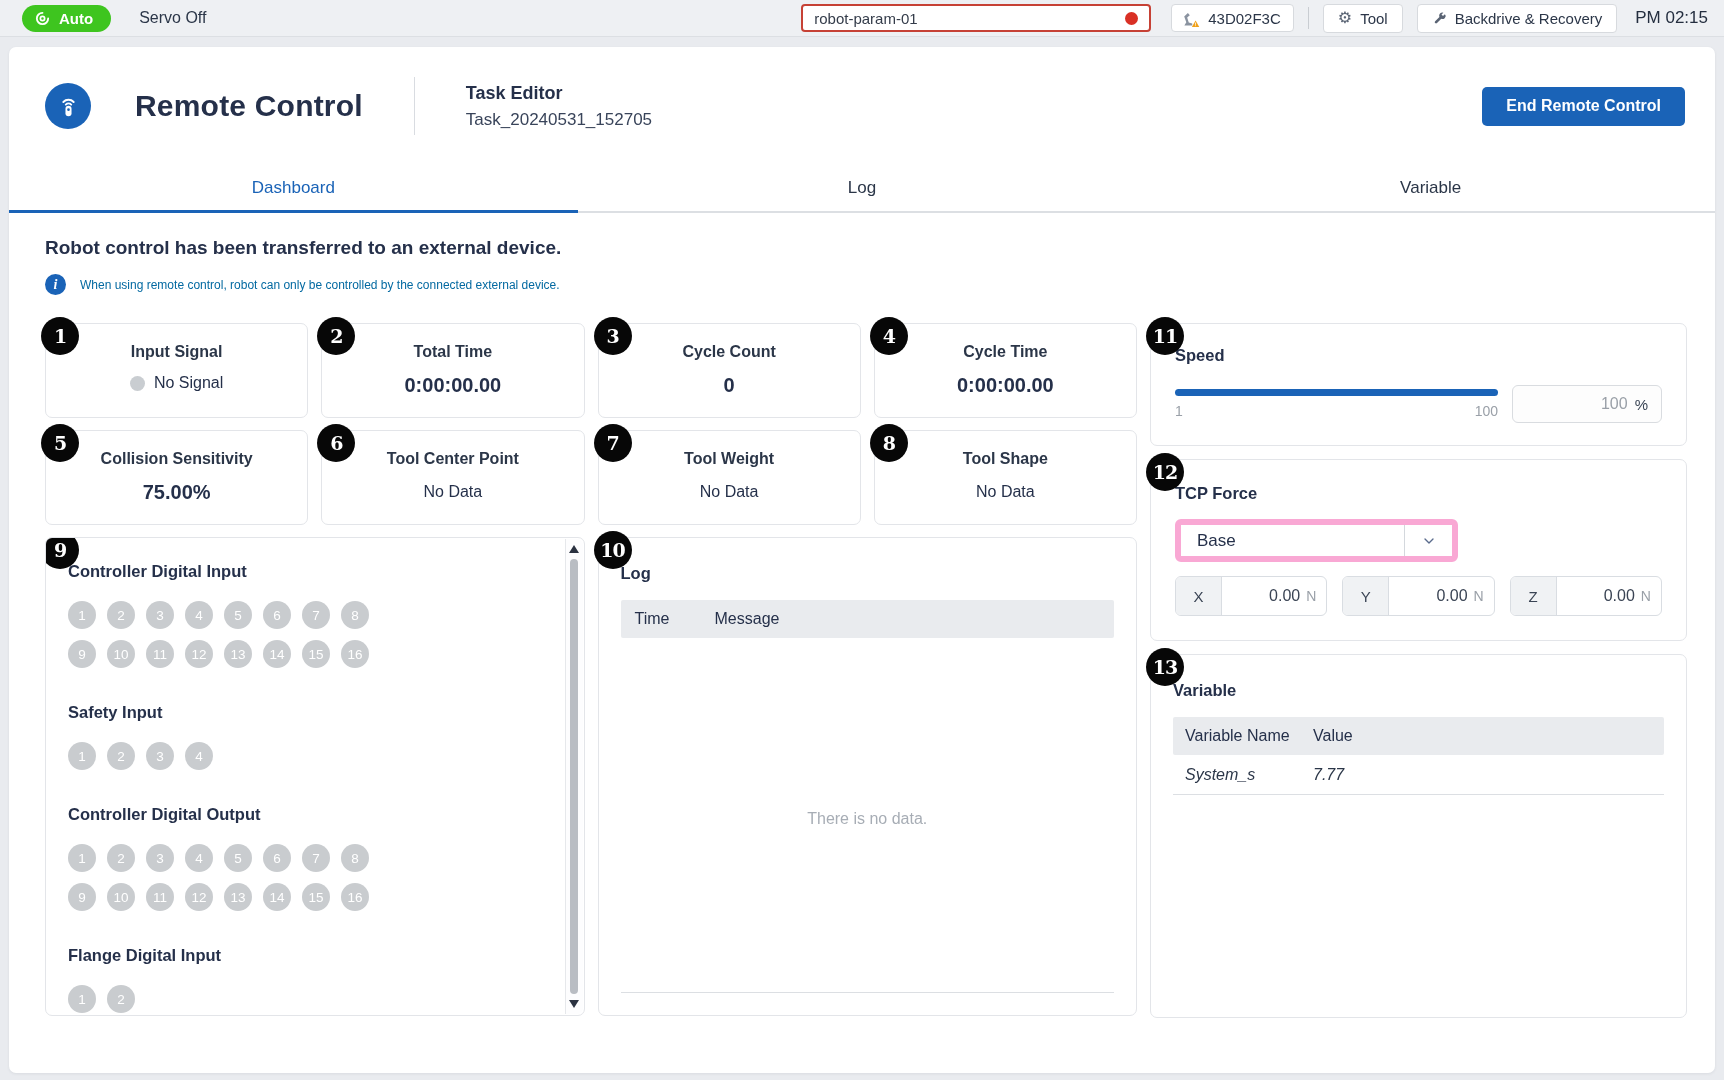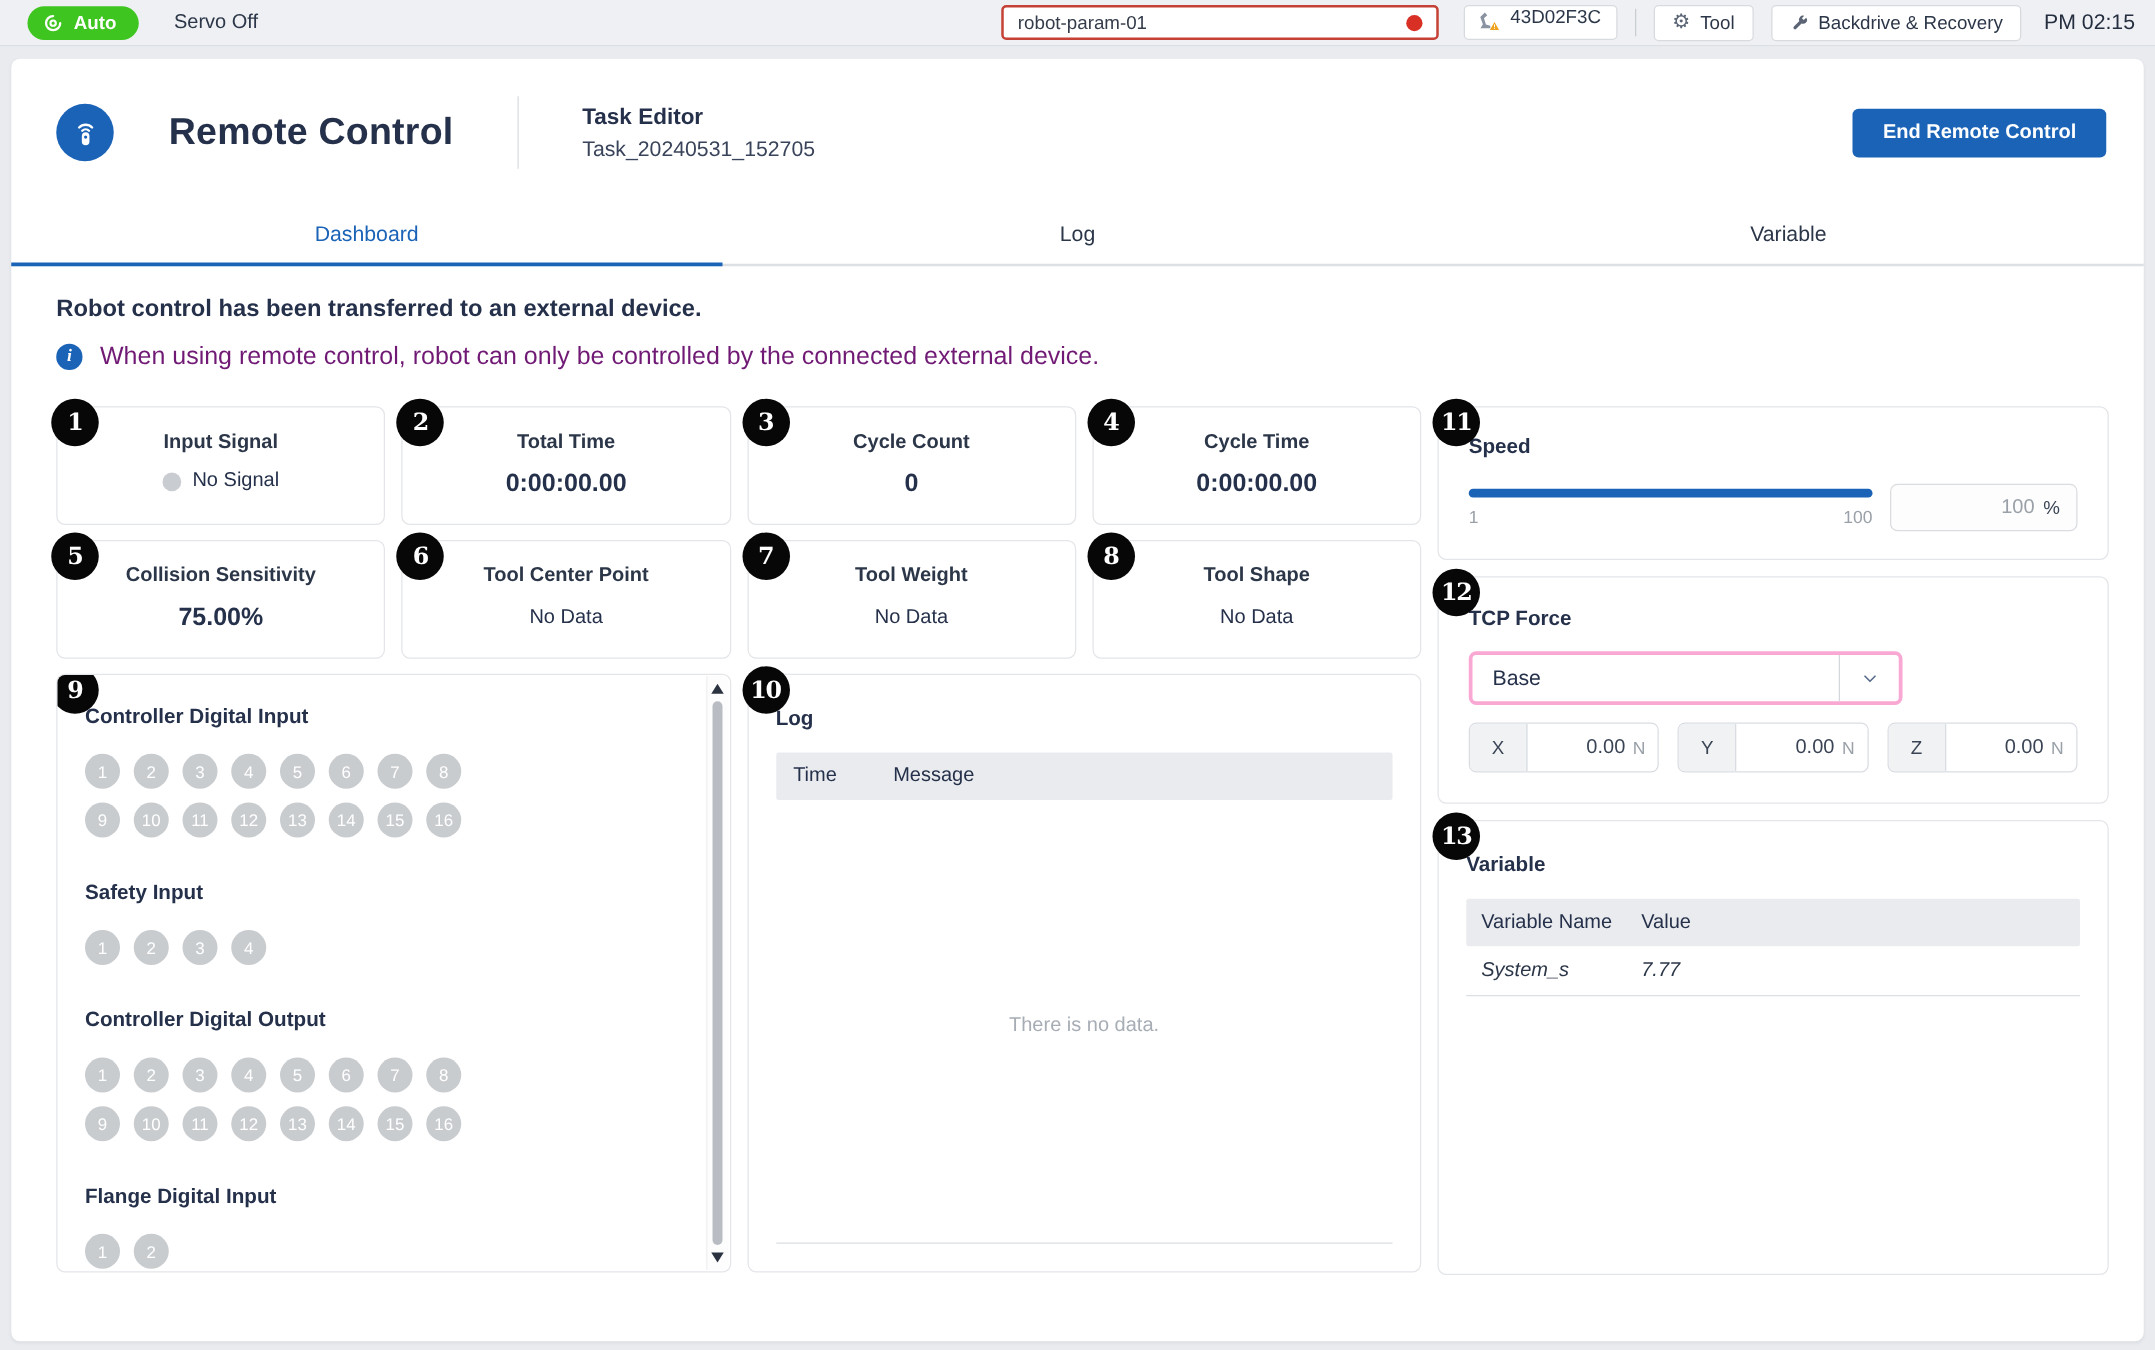--- a/index.html
+++ b/index.html
@@ -21,21 +21,21 @@
   }
   .servo { font-size:16px; color:#2b3648; margin-left:14px; }
   .param-box {
     margin-left:auto; width:350px; height:28px; background:#fff;
     border:2px solid #c64135; border-radius:4px; display:flex; align-items:center;
     padding:0 11px; font-size:15px; color:#343c4a;
   }
   .red-dot { margin-left:auto; width:13px; height:13px; border-radius:50%; background:#d93025; }
   .robot-id {
     height:28px; background:#fff; border:1px solid #d7dade; border-radius:4px;
-    display:flex; gap:7px; padding:0 12px 0 8px;
+    display:flex; align-items:center; gap:7px; padding:0 12px 0 8px;
     font-size:15px; color:#2b3648; margin-left:6px;
   }
   .vdiv { width:1px; height:22px; background:#c9cdd2; }
   .tb-btn {
     height:29px; background:#fff; border:1px solid #d7dade; border-radius:4px;
     display:flex; align-items:center; gap:8px; padding:0 14px;
     font-size:15px; color:#2b3648; font-family:inherit; cursor:pointer;
   }
   .gear { font-size:16px; color:#5a6474; line-height:1; }
   .clock { font-size:17px; color:#242e3f; font-weight:500; margin-left:4px; white-space:nowrap; }
@@ -71,21 +71,21 @@
   }
   
   .content { flex:1; padding:24px 28px 0 36px; }
   .notice-title { font-size:19px; font-weight:700; color:#25304a; }
   .notice-row { display:flex; align-items:center; gap:14px; margin-top:15px; }
   .info-icon {
     width:21px; height:21px; border-radius:50%; background:#1a63b7; color:#fff;
     font-family:"Liberation Serif", serif; font-style:italic; font-weight:700; font-size:14px;
     display:flex; align-items:center; justify-content:center; flex:0 0 auto;
   }
-  .notice-text { font-size:20px; color:#701a75; }
+  .notice-text { font-size:12px; color:#0369a1; }
   .grid { display:flex; gap:13px; margin-top:28px; }
   .left-col { flex:1; display:flex; flex-direction:column; gap:12px; }
   .right-col { width:537px; display:flex; flex-direction:column; gap:13px; }
   .stat-row { display:grid; grid-template-columns:repeat(4,1fr); gap:13px; height:95px; }
   .card { position:relative; background:#fff; border:1px solid #e3e5e9; border-radius:7px; }
   .badge {
     position:absolute; left:-5px; top:-7px; width:38px; height:38px; border-radius:50%;
     background:#070707; color:#fff; display:flex; align-items:center; justify-content:center;
     font-family:"DejaVu Serif", serif; font-weight:700; font-size:19px; letter-spacing:-1px; z-index:2;
   }
@@ -137,21 +137,21 @@
   .speed-box {
     width:150px; height:38px; border:1px solid #d9dce0; border-radius:6px; background:#fdfdfd;
     display:flex; align-items:center; justify-content:flex-end; gap:7px; padding-right:13px;
   }
   .speed-box .val { font-size:16px; color:#9aa0a8; }
   .speed-box .unit { font-size:15px; color:#3a4555; }
 
   
   .tcp-card { height:182px; padding:24px 24px 0 24px; }
   .frame-select {
-    margin-top:16px; width:347px; height:43px; border:3px solid #f9a8d4; border-radius:6px;
+    margin-top:16px; width:283px; height:43px; border:6px solid #f9a8d4; border-radius:6px;
     display:flex; align-items:center; cursor:pointer; background:#fff;
   }
   .frame-select .frame-label { flex:1; padding-left:16px; font-size:17px; color:#25304a; }
   .frame-select .chev-cell { width:48px; align-self:stretch; border-left:1px solid #d4d8dd; display:flex; align-items:center; justify-content:center; }
   .axes-row { display:grid; grid-template-columns:repeat(3,1fr); gap:15px; margin-top:14px; }
   .axis-group { height:40px; border:1px solid #d9dde2; border-radius:6px; display:flex; overflow:hidden; background:#fff; }
   .axis-label {
     width:46px; background:#f0f2f4; border-right:1px solid #d9dde2;
     display:flex; align-items:center; justify-content:center; font-size:15px; color:#3a4454;
   }

